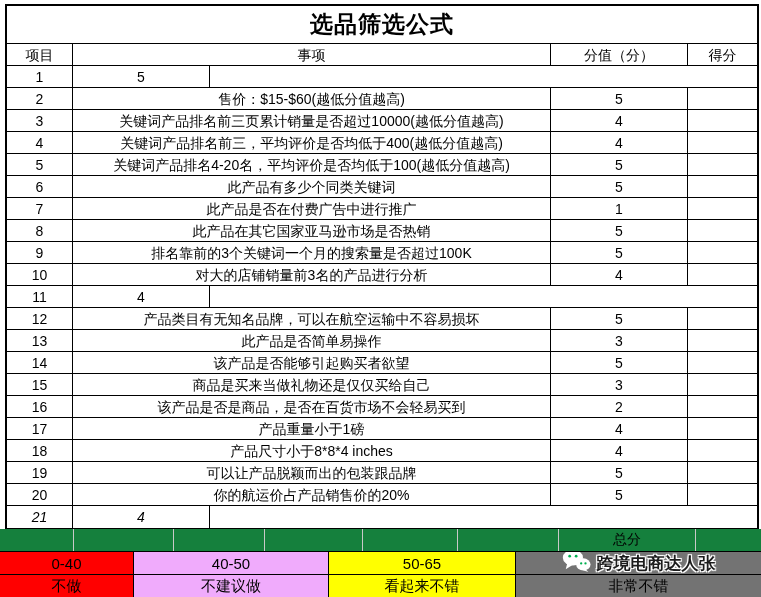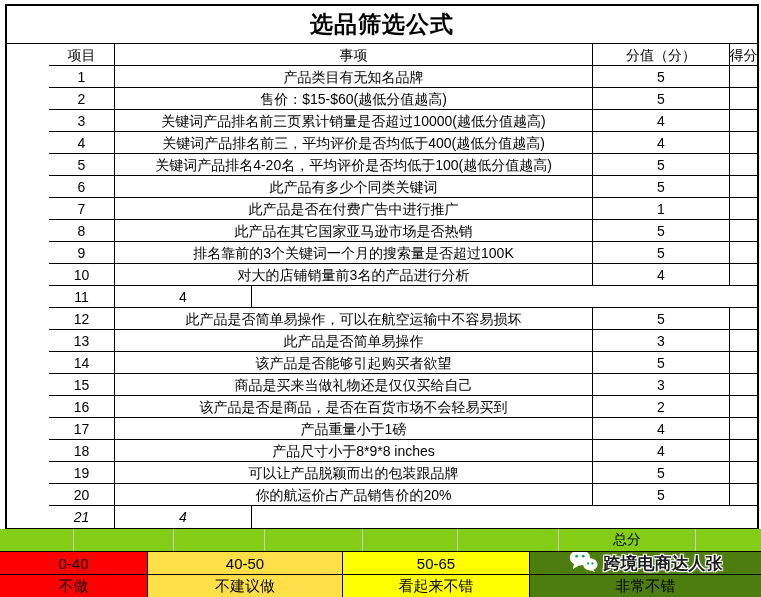--- a/index.html
+++ b/index.html
@@ -14,59 +14,59 @@
     border:2px solid #000; display:flex; align-items:center; justify-content:center;
   }
   .title-box .t {
     font-size:23px; font-weight:bold; letter-spacing:1px;
   }
   
   .main-table {
     position:absolute; left:5px; top:44px; width:754px;
     border:2px solid #000; border-top:none; background:#fff;
   }
-  .row { display:flex; height:22px; border-bottom:1px solid #000;margin-left:42px; }
+  .row { display:flex; height:22px; border-bottom:1px solid #000; }
   .row:last-child { border-bottom:none;font-style:italic; }
   .c {
     display:flex; align-items:center; justify-content:center;
     font-size:14px; line-height:1; border-right:1px solid #000;
     white-space:nowrap; overflow:hidden;
   }
   .c-item   { width:66px; }
   .c-matter { width:478px; }
   .c-score  { width:137px; }
   .c-earned { flex:1; border-right:none; }
   .hdr .c { font-size:14px; }
   
   .total-row {
     position:absolute; left:0; top:529px; width:761px; height:22px;
-    display:flex; background:#84cc16;
+    display:flex; background:#15803d;
   }
   .g {
     border-right:1px solid #c9c9c9; height:100%;
     display:flex; align-items:center; justify-content:center; font-size:14px;
   }
   .g:last-child { border-right:none; }
   .g1{width:74px}.g2{width:100px}.g3{width:91px}.g4{width:98px}
   .g5{width:95px}.g6{width:101px}.g7{width:137px}.g8{flex:1}
   
   .legend {
     position:absolute; left:0; top:551px; width:761px; height:46px;
     border-top:1px solid #000;
   }
   .legend-row { display:flex; height:23px; border-bottom:1px solid #000; }
   .legend-row:last-child { border-bottom:none; height:22px;justify-content:space-between; }
   .band {
     display:flex; align-items:center; justify-content:center;
     font-size:15px; border-right:1px solid #000; overflow:hidden;
   }
   .band:last-child { border-right:none; }
-  .b1{width:148px}.b2{width:195px}.b3{width:187px}.b4{flex:1}
-  .bg-red{background:#FF0000}.bg-orange{background:#fde047}
-  .bg-yellow{background:#FFFF00}.bg-green{background:#4d7c0f}
+  .b1{width:134px}.b2{width:195px}.b3{width:187px}.b4{flex:1}
+  .bg-red{background:#FF0000}.bg-orange{background:#f0abfc}
+  .bg-yellow{background:#FFFF00}.bg-green{background:#737373}
   .watermark {
     display:flex; align-items:center; gap:6px; font-weight:bold; font-size:17px;
     color:#1c1c1c;
     text-shadow:-1px -1px 0 #fff, 1px -1px 0 #fff, -1px 1px 0 #fff, 1px 1px 0 #fff, 0 0 3px #fff;
   }
   .wicon { flex:0 0 auto; }
 </style>
 </head>
 <body>
 
@@ -79,21 +79,20 @@
   <div class="main-table">
     <div class="row hdr">
       <div class="c c-item">项目</div>
       <div class="c c-matter">事项</div>
       <div class="c c-score">分值（分）</div>
       <div class="c c-earned">得分</div>
     </div>
 
     <div class="row">
       <div class="c c-item">1</div>
-      <div class="c c-matter">产品类目有无知名品牌</div>
       <div class="c c-score">5</div>
       <div class="c c-earned"></div>
     </div>
     <div class="row">
       <div class="c c-item">2</div>
       <div class="c c-matter">售价：$15-$60(越低分值越高)</div>
       <div class="c c-score">5</div>
       <div class="c c-earned"></div>
     </div>
     <div class="row">
@@ -144,21 +143,21 @@
       <div class="c c-score">4</div>
       <div class="c c-earned"></div>
     </div>
     <div class="row">
       <div class="c c-item">11</div>
       <div class="c c-score">4</div>
       <div class="c c-earned"></div>
     </div>
     <div class="row">
       <div class="c c-item">12</div>
-      <div class="c c-matter">此产品是否简单易操作，可以在航空运输中不容易损坏</div>
+      <div class="c c-matter">产品类目有无知名品牌，可以在航空运输中不容易损坏</div>
       <div class="c c-score">5</div>
       <div class="c c-earned"></div>
     </div>
     <div class="row">
       <div class="c c-item">13</div>
       <div class="c c-matter">此产品是否简单易操作</div>
       <div class="c c-score">3</div>
       <div class="c c-earned"></div>
     </div>
     <div class="row">
@@ -180,21 +179,21 @@
       <div class="c c-earned"></div>
     </div>
     <div class="row">
       <div class="c c-item">17</div>
       <div class="c c-matter">产品重量小于1磅</div>
       <div class="c c-score">4</div>
       <div class="c c-earned"></div>
     </div>
     <div class="row">
       <div class="c c-item">18</div>
-      <div class="c c-matter">产品尺寸小于8*9*8 inches</div>
+      <div class="c c-matter">产品尺寸小于8*8*4 inches</div>
       <div class="c c-score">4</div>
       <div class="c c-earned"></div>
     </div>
     <div class="row">
       <div class="c c-item">19</div>
       <div class="c c-matter">可以让产品脱颖而出的包装跟品牌</div>
       <div class="c c-score">5</div>
       <div class="c c-earned"></div>
     </div>
     <div class="row">

